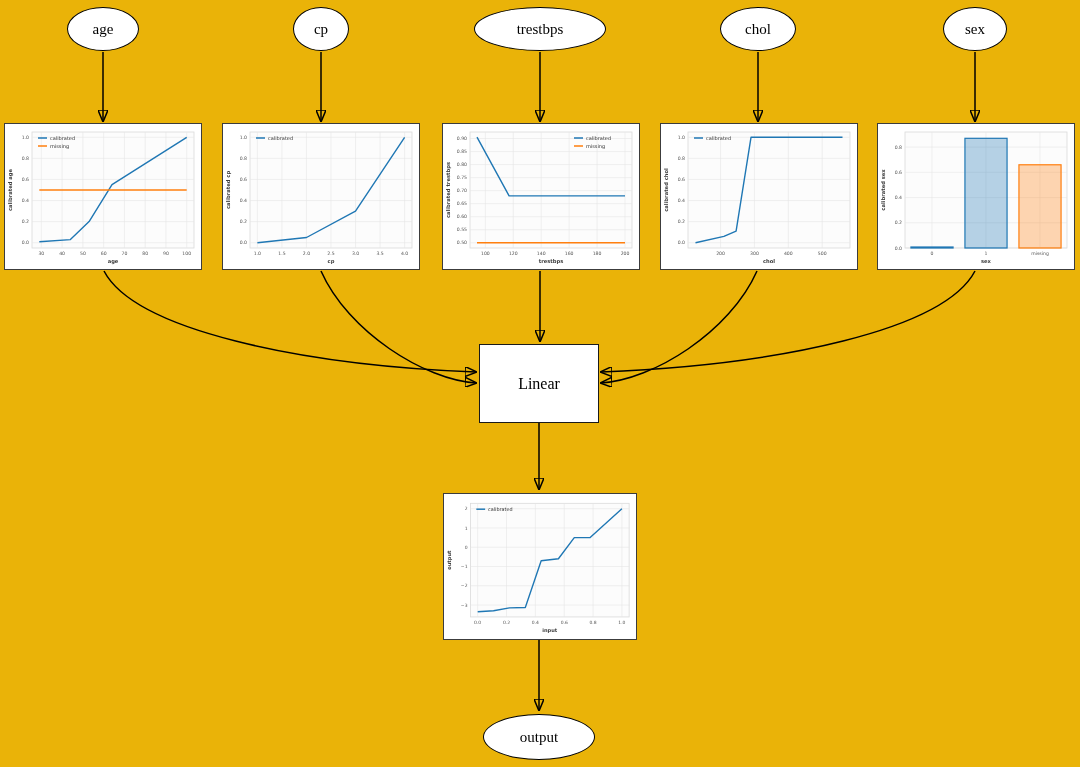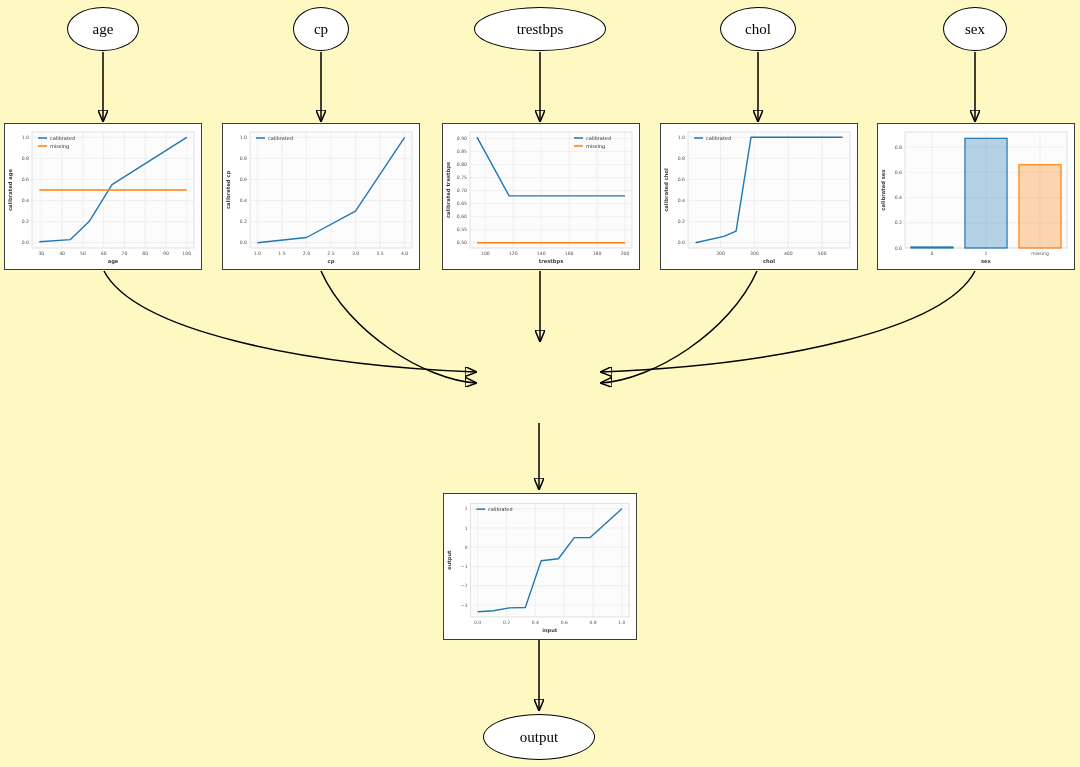--- a/index.html
+++ b/index.html
@@ -1,16 +1,16 @@
 <!DOCTYPE html>
 <html><head>
 <meta charset="utf-8">
 <style>
   html,body{margin:0;padding:0;background:#ffffff;}
-  #canvas{position:relative;width:1080px;height:767px;background:#fef9c3;overflow:hidden;
+  #canvas{position:relative;width:1080px;height:767px;background:#eab308;overflow:hidden;
           font-family:"Liberation Serif", serif;}
   .node-ellipse{position:absolute;border:1px solid #000;border-radius:50%;background:#fff;
     display:flex;align-items:center;justify-content:center;font-size:15px;color:#000;box-sizing:border-box;}
   .linear-box{position:absolute;border:1.5px solid #1a1a1a;background:#fff;display:flex;
     align-items:center;justify-content:center;font-size:16px;color:#000;box-sizing:border-box;}
   .plot-box{position:absolute;border:1px solid #3c3c3c;background:#ffffff;box-sizing:border-box;}
   .plot-box svg{display:block;width:100%;height:100%;}
   #edge-layer{position:absolute;left:0;top:0;width:1080px;height:767px;pointer-events:none;}
   #edge-layer path{fill:none;stroke:#000;stroke-width:1.5;}
   svg text{font-family:"DejaVu Sans", sans-serif;}
@@ -228,20 +228,23 @@
         <text x="108" y="131" font-size="4.6" fill="#555555" text-anchor="middle">1</text>
         <rect x="86.94" y="14.304347826086953" width="42.120000000000005" height="109.69565217391305" fill="#1f77b4" fill-opacity="0.32" stroke="#1f77b4" stroke-width="1.2"></rect>
         <line x1="162" y1="8" x2="162" y2="124" stroke="#e6e6e6" stroke-width="0.6"></line>
         <text x="162" y="131" font-size="4.6" fill="#555555" text-anchor="middle">missing</text>
         <rect x="140.94" y="40.78260869565217" width="42.120000000000005" height="83.21739130434783" fill="#ff7f0e" fill-opacity="0.32" stroke="#ff7f0e" stroke-width="1.2"></rect>
         <text x="108" y="139" font-size="5.2" fill="#3d3d3d" font-weight="600" text-anchor="middle">sex</text>
         <text x="7" y="66" font-size="5.2" fill="#3d3d3d" font-weight="600" text-anchor="middle" transform="rotate(-90 7 66)">calibrated sex</text>
       </svg>
     </div>
 
+  <div class="linear-box" style="left:479px;top:344px;width:120px;height:79px;">
+    <span>Linear</span>
+  </div>
 
   <div class="plot-box" style="left:443px;top:493px;width:194px;height:147px;">
       <svg viewBox="0 0 196 145">
         <rect x="27" y="8" width="162" height="116" fill="#fcfcfc" stroke="#d9d9d9" stroke-width="0.8"></rect>
         <line x1="27" y1="111.81016949152543" x2="189" y2="111.81016949152543" stroke="#e6e6e6" stroke-width="0.6"></line>
         <text x="24" y="113.41016949152542" font-size="4.6" fill="#555555" text-anchor="end">−3</text>
         <line x1="27" y1="92.14915254237289" x2="189" y2="92.14915254237289" stroke="#e6e6e6" stroke-width="0.6"></line>
         <text x="24" y="93.74915254237288" font-size="4.6" fill="#555555" text-anchor="end">−2</text>
         <line x1="27" y1="72.48813559322033" x2="189" y2="72.48813559322033" stroke="#e6e6e6" stroke-width="0.6"></line>
         <text x="24" y="74.08813559322033" font-size="4.6" fill="#555555" text-anchor="end">−1</text>

